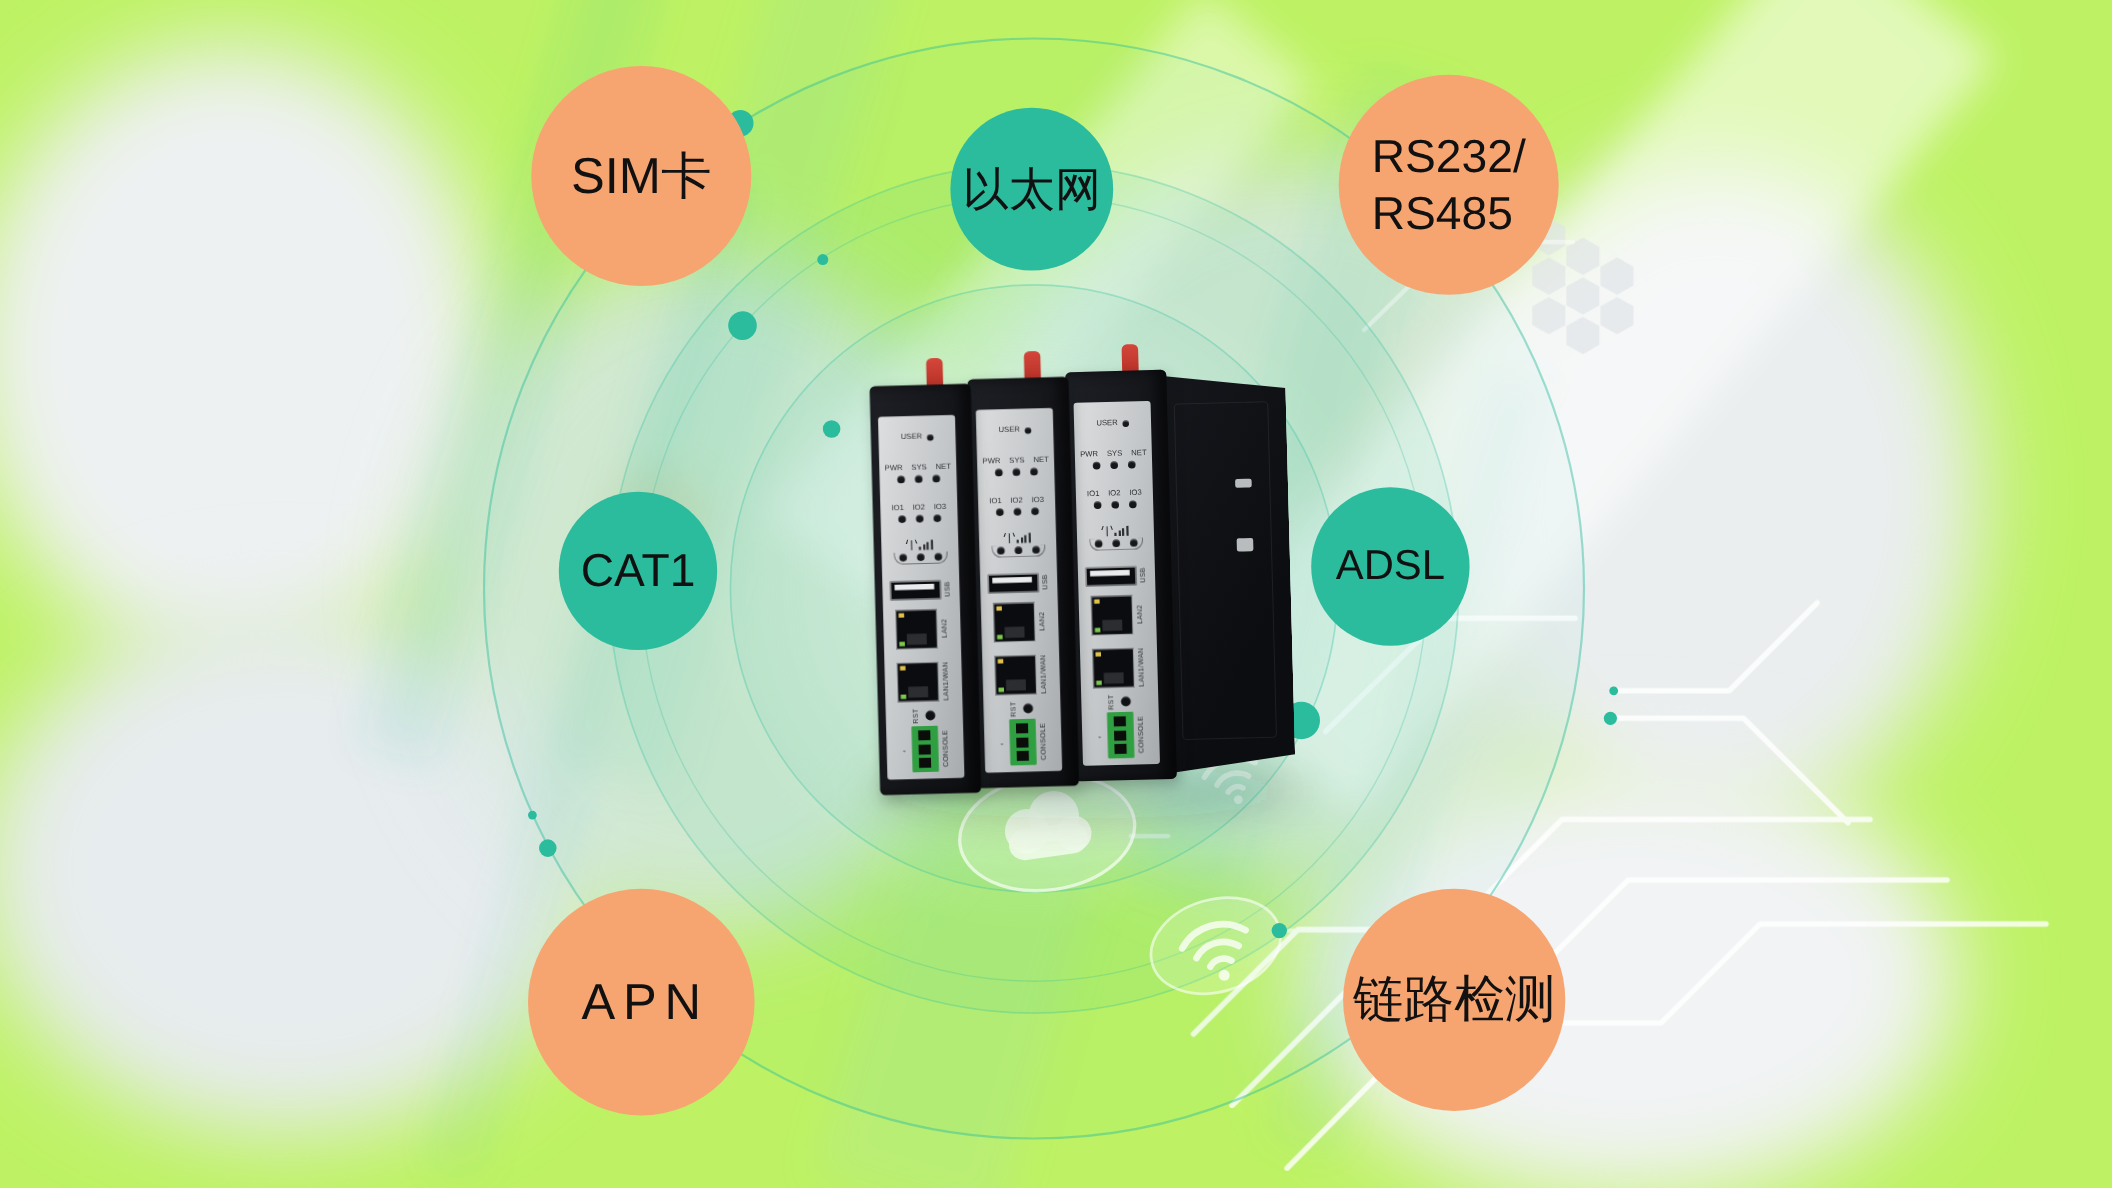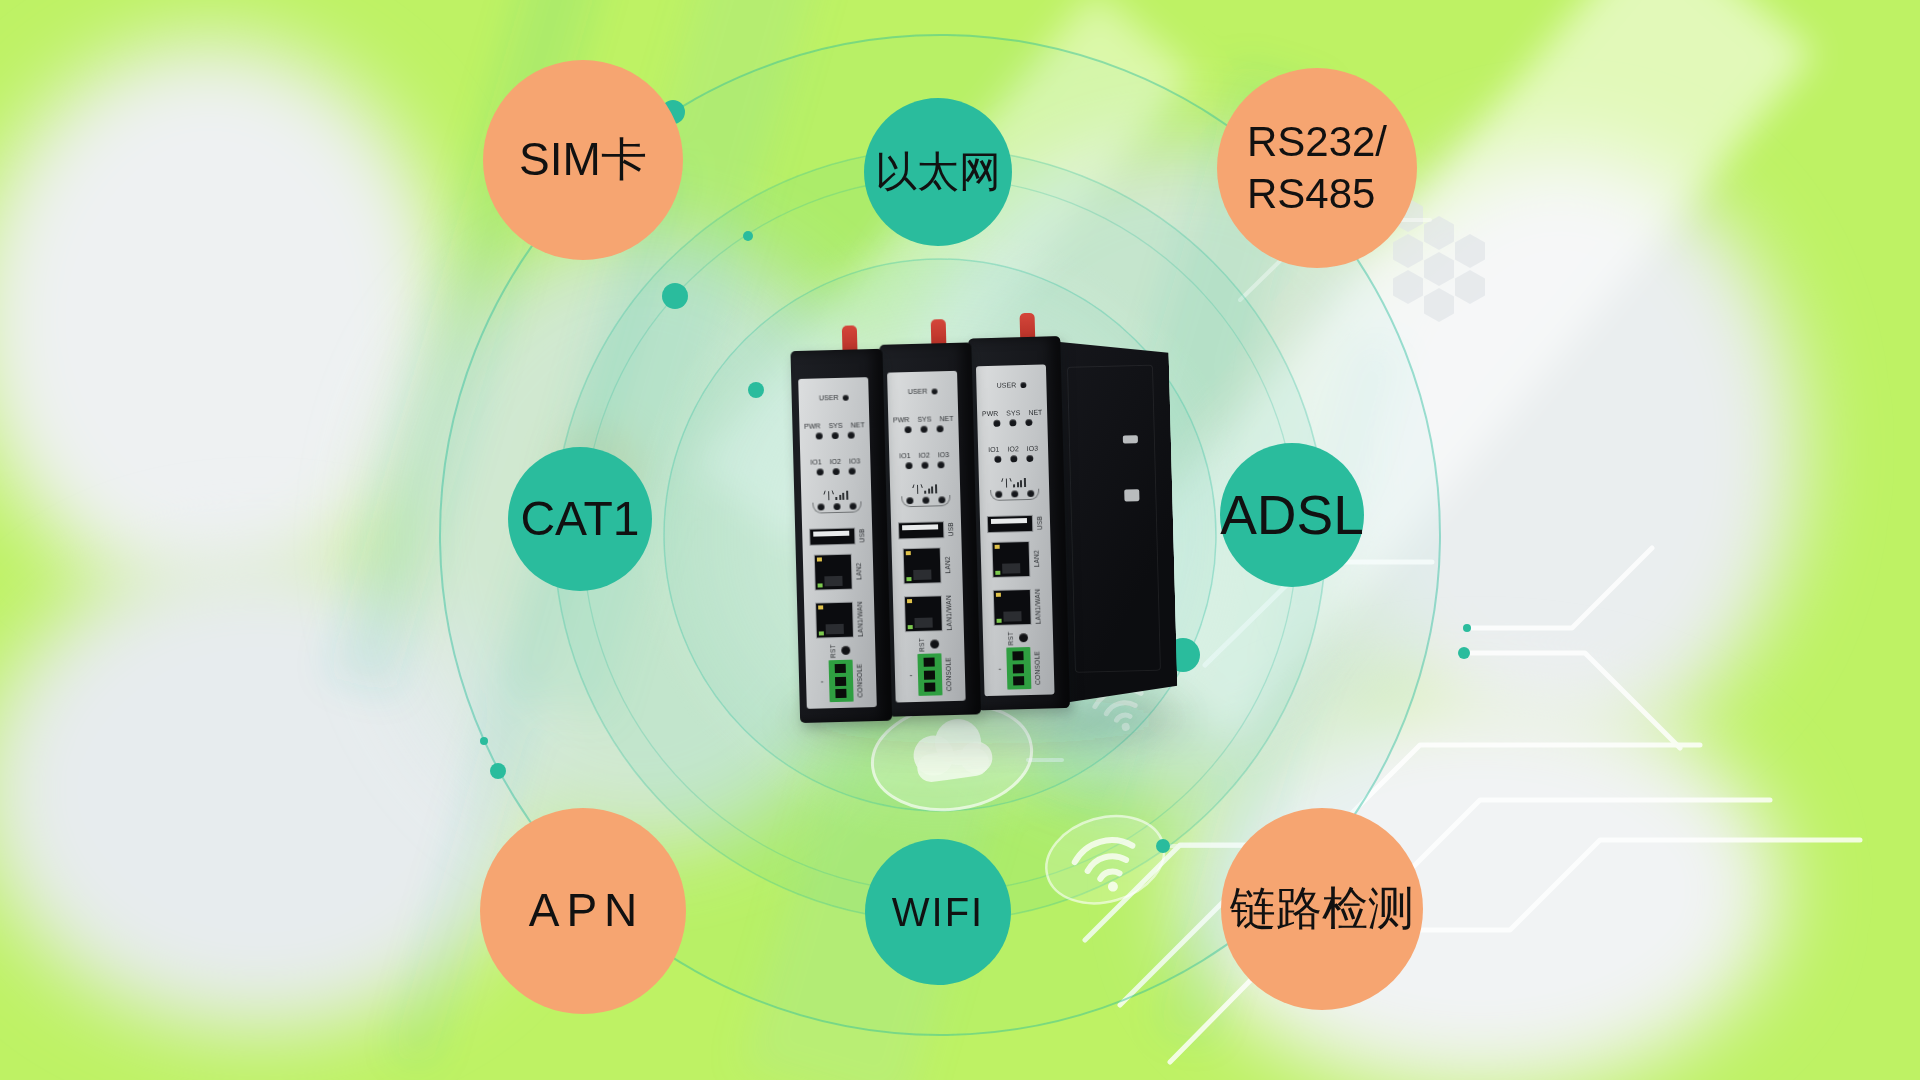--- a/index.html
+++ b/index.html
@@ -9,22 +9,22 @@
 
   
   .feature{position:absolute;border-radius:50%;display:flex;align-items:center;justify-content:center;
            color:var(--label-text,#111);font-weight:500;z-index:30;}
   .feature .feature-label{white-space:pre-line;text-align:left;line-height:1.25;}
   .orange{background:var(--orange,#f6a571);}
   .teal{background:var(--teal,#2abc9d);}
   .c-sim {left:483px;top:60px;width:200px;height:200px;font-size:46px;}
   .c-eth {left:864px;top:98px;width:148px;height:148px;font-size:42px;}
   .c-rs  {left:1217px;top:68px;width:200px;height:200px;font-size:42px;}
-  .c-cat {left:508px;top:447px;width:144px;height:144px;font-size:48px;}
-  .c-adsl{left:1220px;top:443px;width:144px;height:144px;font-size:55px;}
+  .c-cat {left:508px;top:447px;width:144px;height:144px;font-size:42px;}
+  .c-adsl{left:1192px;top:443px;width:144px;height:144px;font-size:38px;}
   .c-apn {left:480px;top:808px;width:206px;height:206px;font-size:46px;letter-spacing:7px;}
   .c-apn .feature-label{margin-left:7px;}
   .c-wifi{left:865px;top:839px;width:146px;height:146px;font-size:40px;letter-spacing:2px;}
   .c-link{left:1221px;top:808px;width:202px;height:202px;font-size:46px;}
 
   
   .devices{position:absolute;left:795px;top:312px;width:390px;height:420px;transform:rotate(-1.5deg);z-index:20;}
   .unit{position:absolute;width:92px;height:372px;}
   .unit.u1{left:0;top:34px;z-index:3;}
   .unit.u2{left:89px;top:30px;z-index:2;}
@@ -441,20 +441,17 @@
   </div>
   <div class="feature teal c-cat">
     <span class="feature-label">CAT1</span>
   </div>
   <div class="feature teal c-adsl">
     <span class="feature-label">ADSL</span>
   </div>
   <div class="feature orange c-apn">
     <span class="feature-label">APN</span>
   </div>
-  <div class="feature teal c-wifi">
-    <span class="feature-label">WIFI</span>
-  </div>
   <div class="feature orange c-link">
     <span class="feature-label">链路检测</span>
   </div>
 
 </div>
 
 </body></html>

